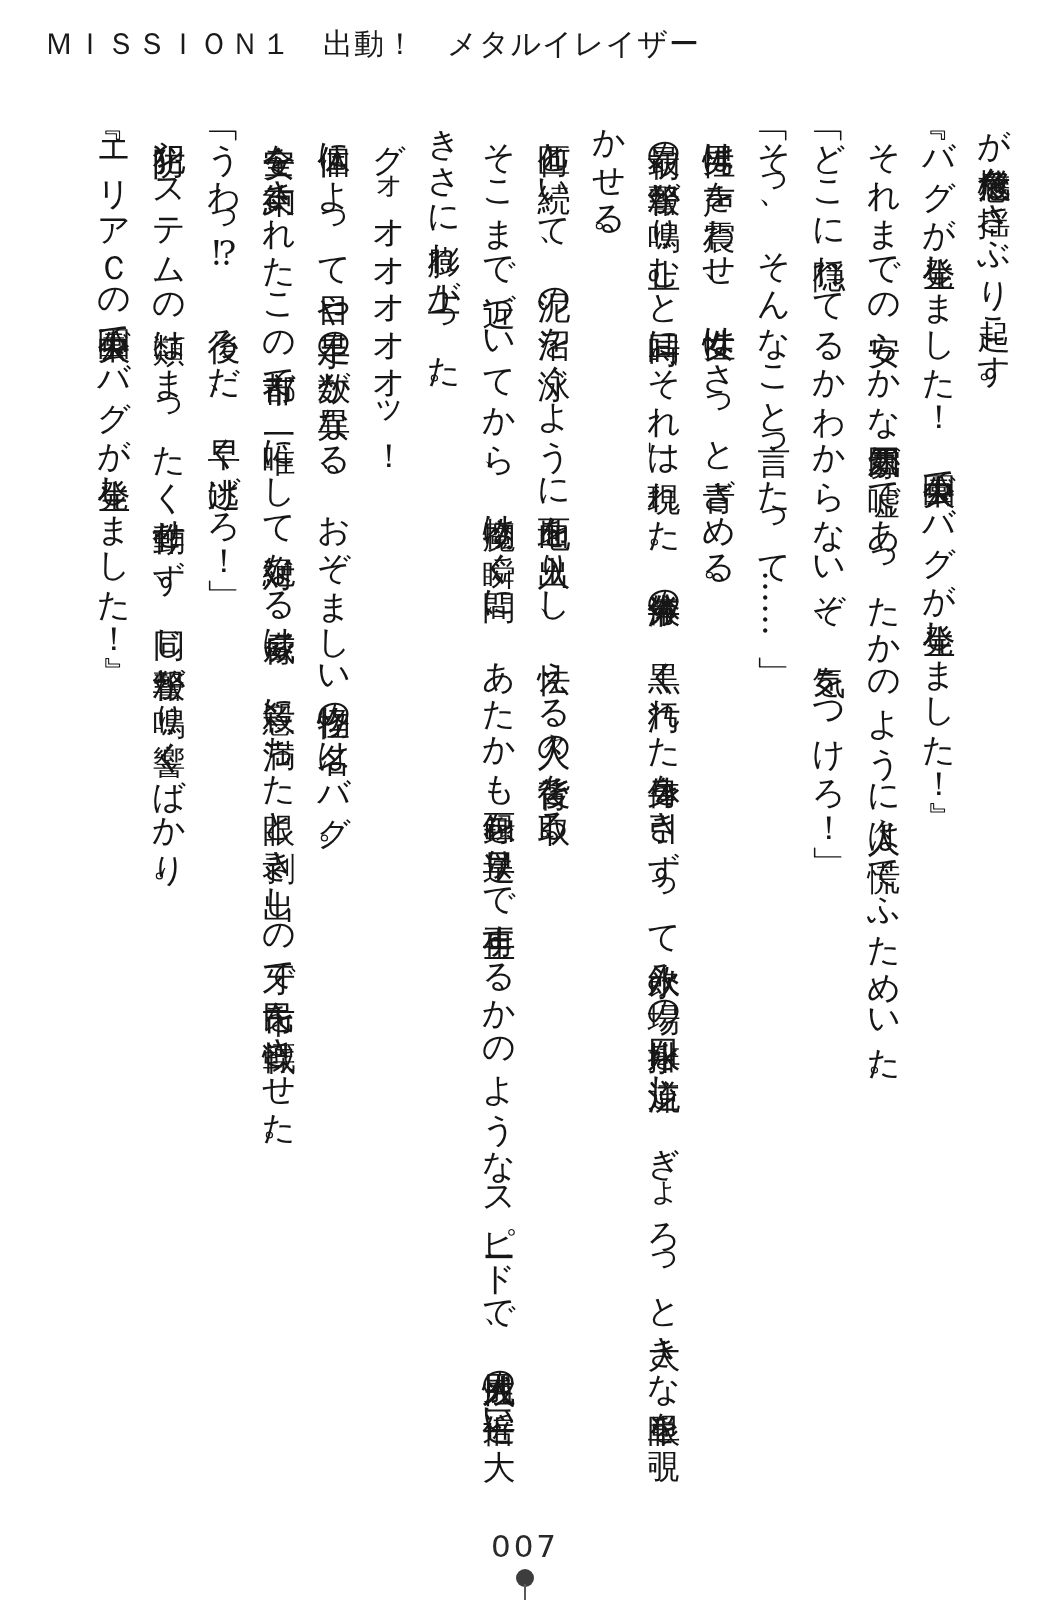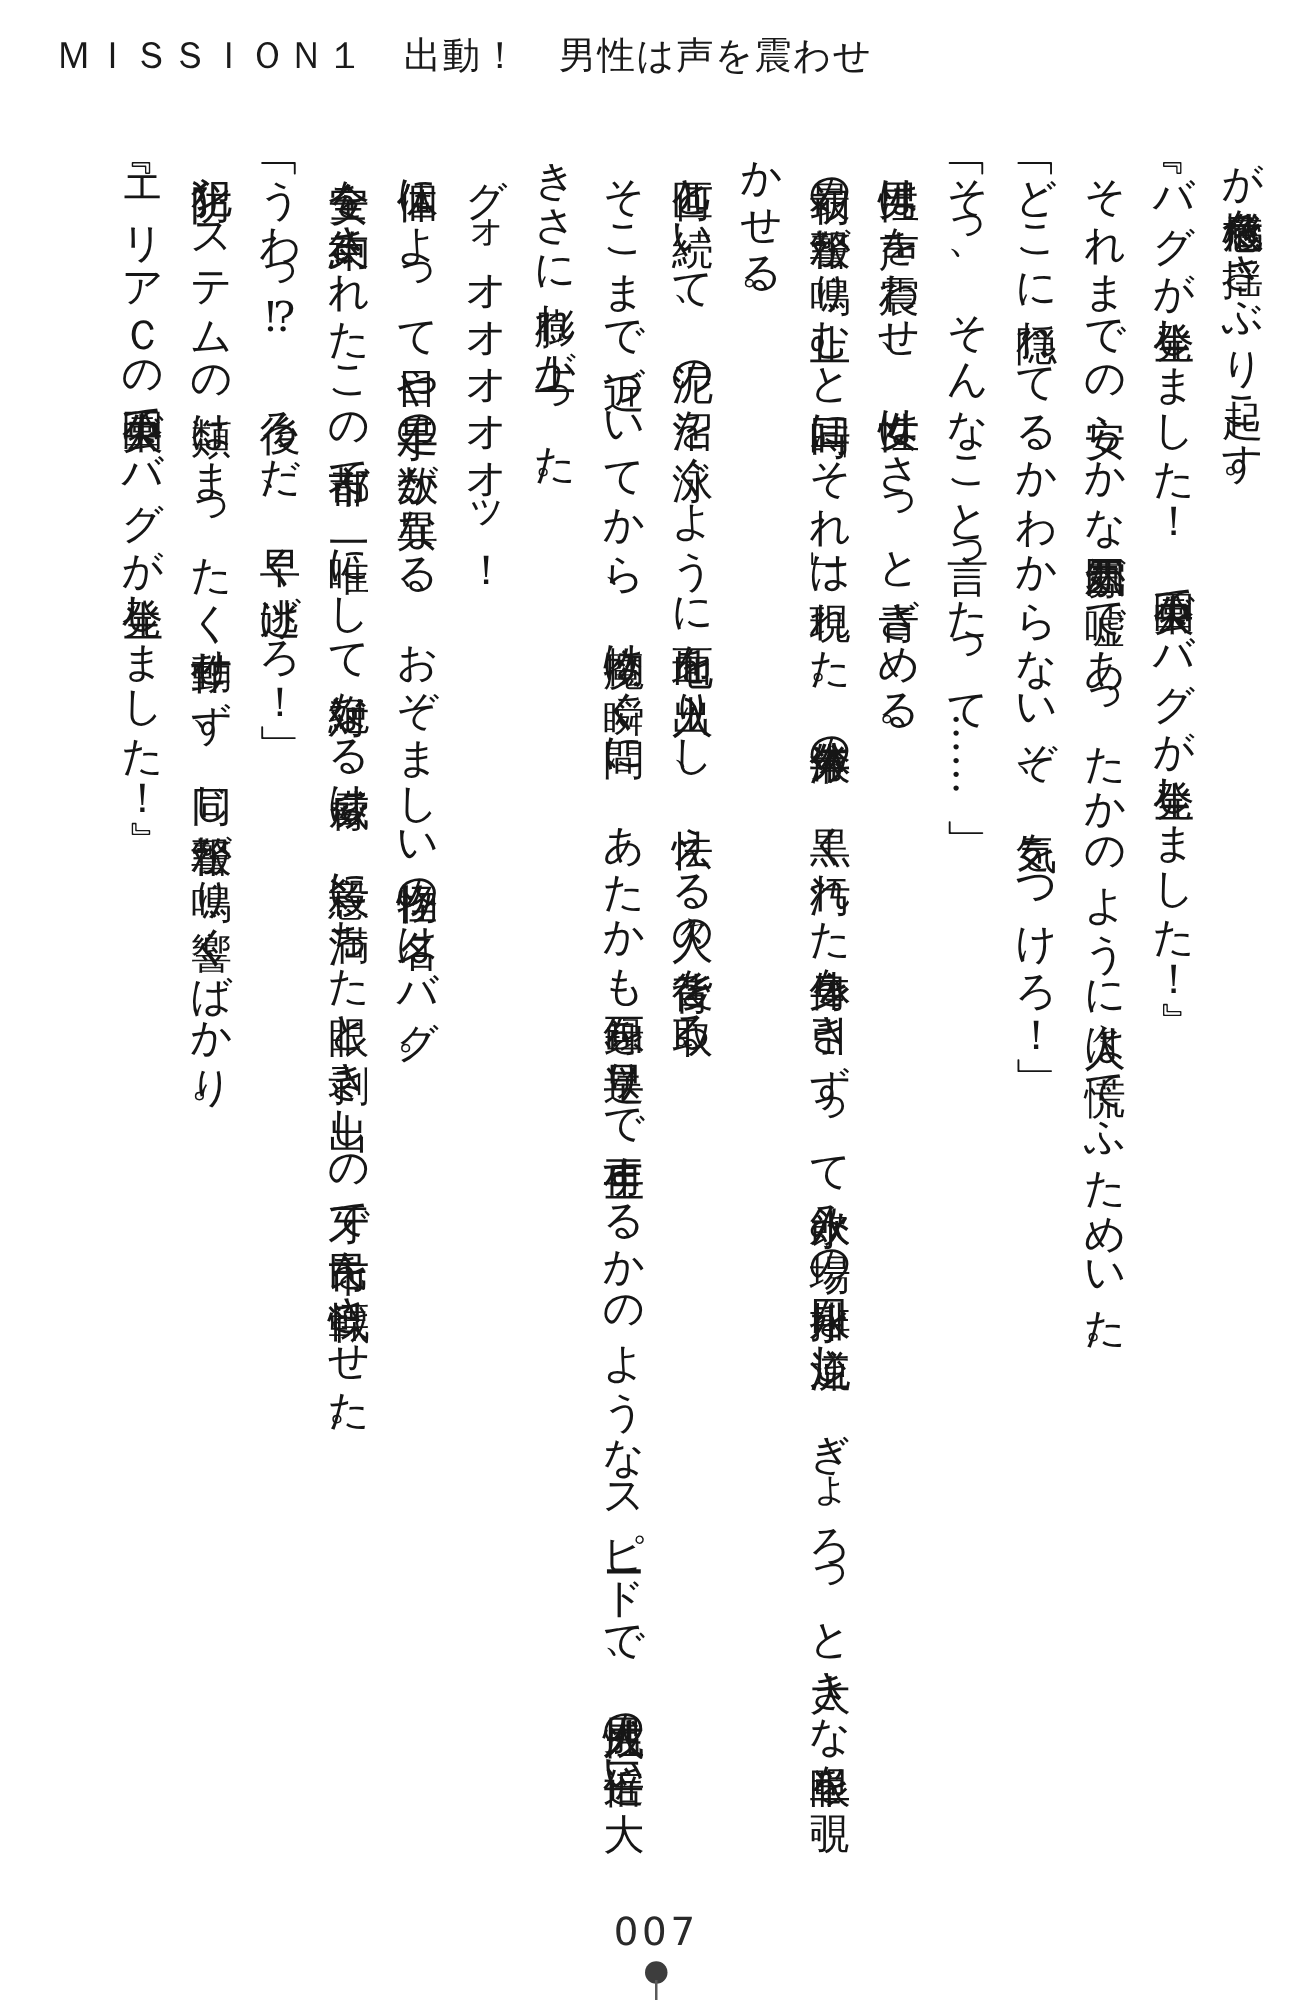--- a/index.html
+++ b/index.html
@@ -70,21 +70,21 @@
     left: 524px;
     top: 1584px;
     width: 2px;
     height: 16px;
     background: #5a5a5a;
   }
 </style>
 </head>
 <body>
 
-<div class="chapter-header">ＭＩＳＳＩＯＮ１　出動！　男性は声を震わせ</div>
+<div class="chapter-header">ＭＩＳＳＩＯＮ１　出動！　メタルイレイザー</div>
 
 <div class="body-text" id="body-text">
     <p class="no-indent">が危機感を揺さぶり起こす。</p>
     <p class="indent">『バグが発生しました！　中央公園でバグが発生しました！』</p>
     <p class="indent">それまでの安らかな雰囲気が嘘であったかのように人々は慌てふためいた。</p>
     <p class="indent">「どこに隠れてるかわからないぞ、気をつけろ！」</p>
     <p class="indent">「そっ、そんなこと言ったって……」</p>
     <p class="indent">男性は声を震わせ、女性はさっと青ざめる。</p>
     <p class="indent">最初の警報が鳴り止むと同時に「それ」は現れた。半分液体の、黒く汚れた身体を引きずって水飲み場の排水口を逆流し、ぎょろっと大きな単眼を覗かせる。</p>
     <p class="indent">何匹と続いて、泥の沼を泳ぐように地面を出入りし、怯える人々の背後を取る。</p>

